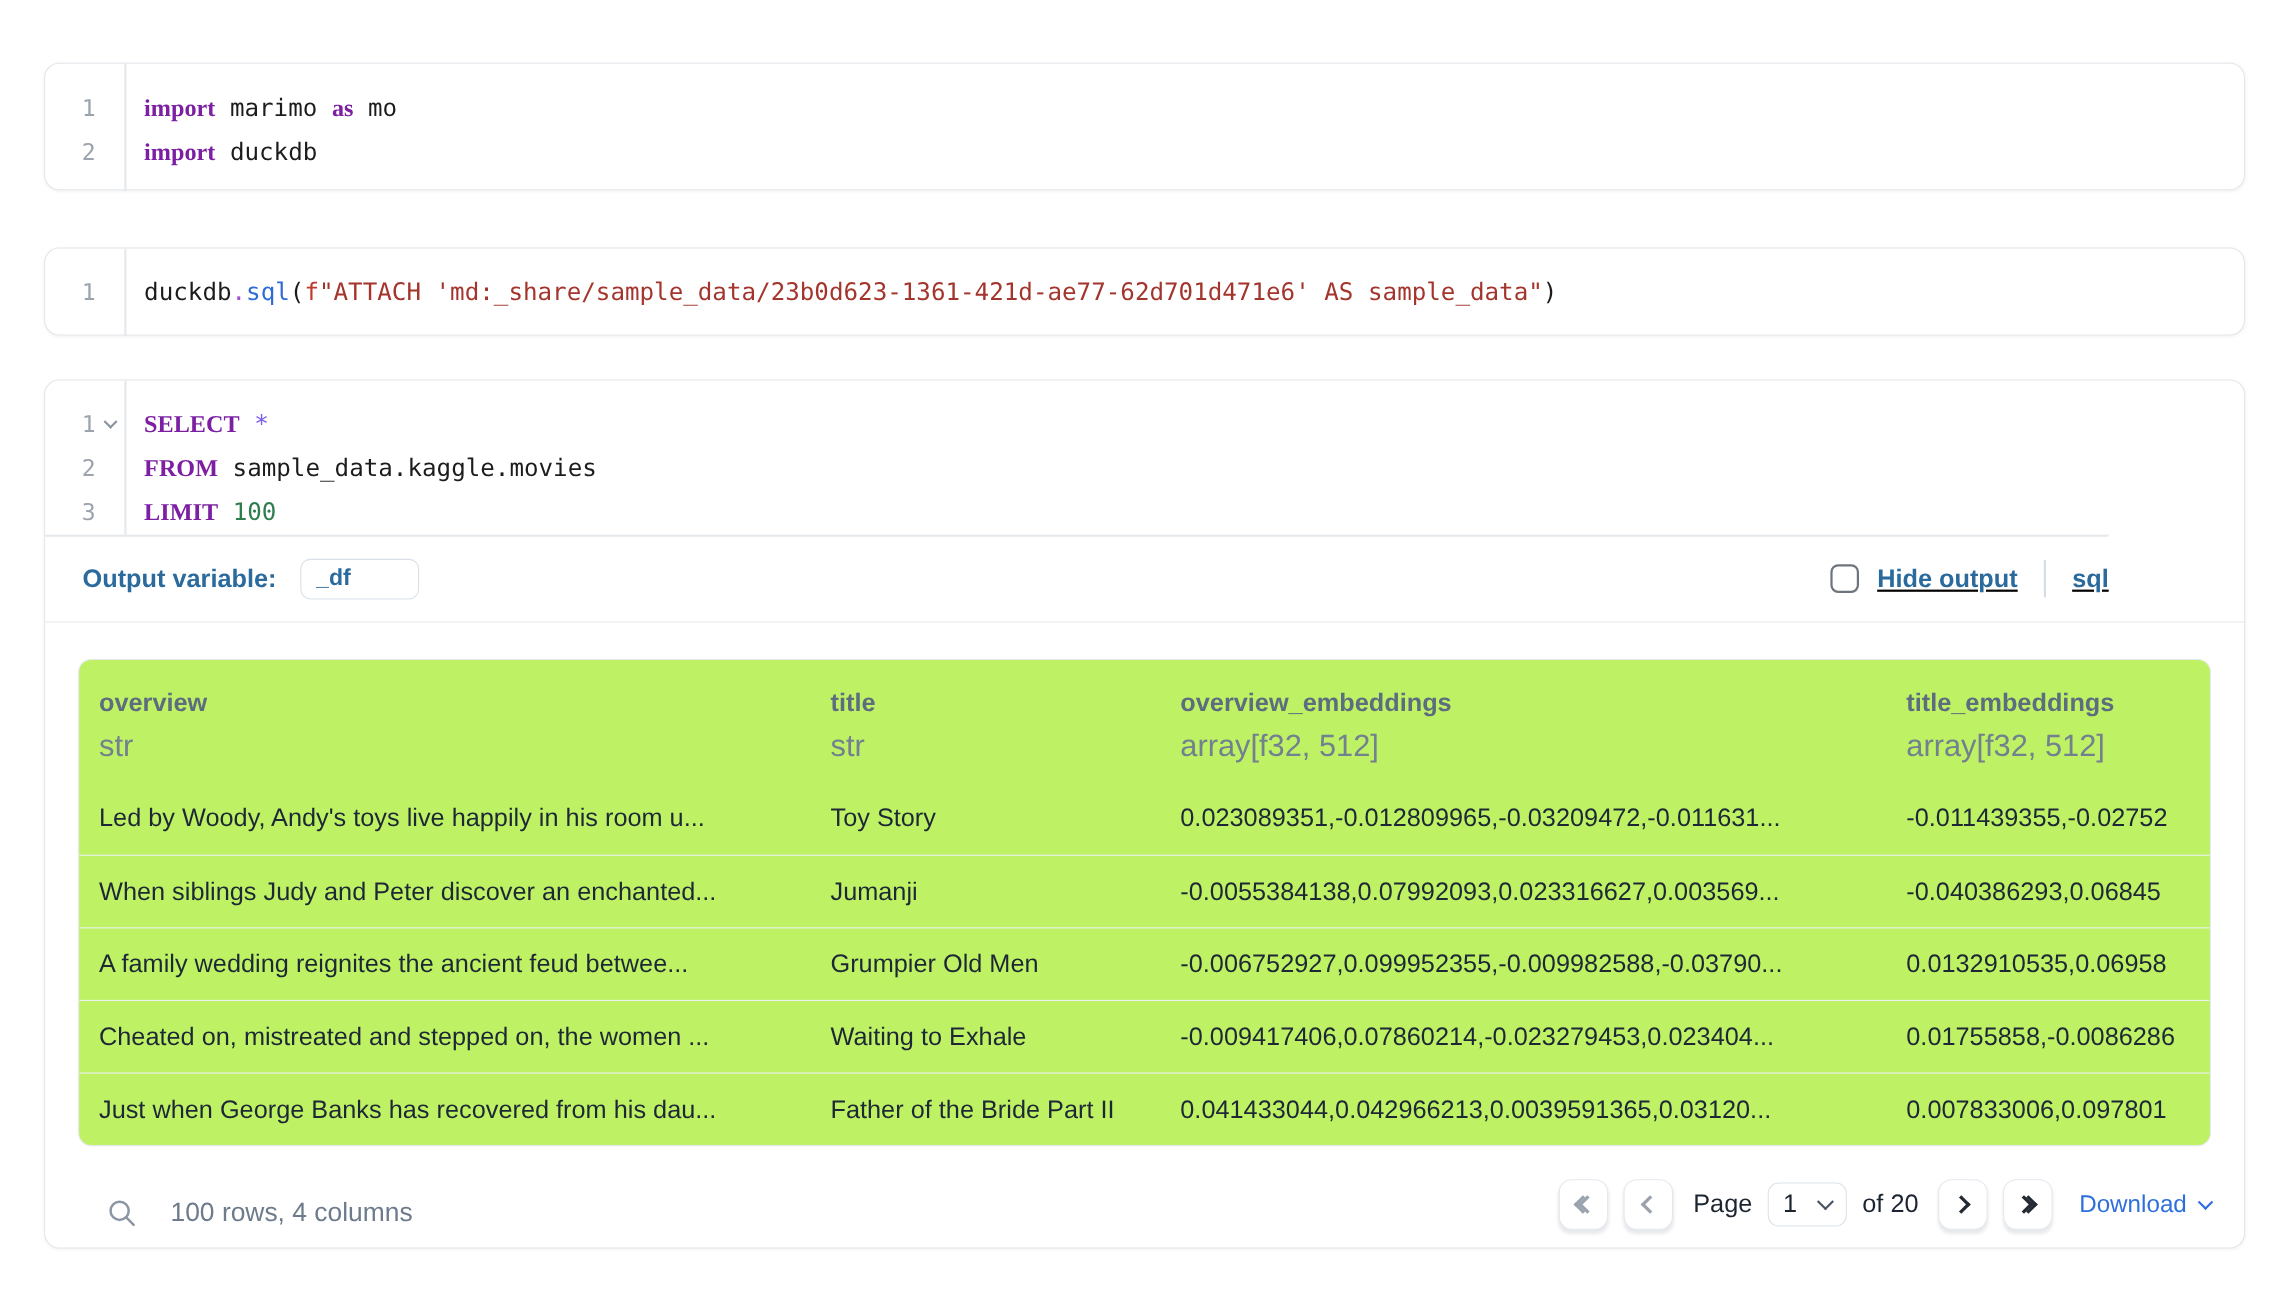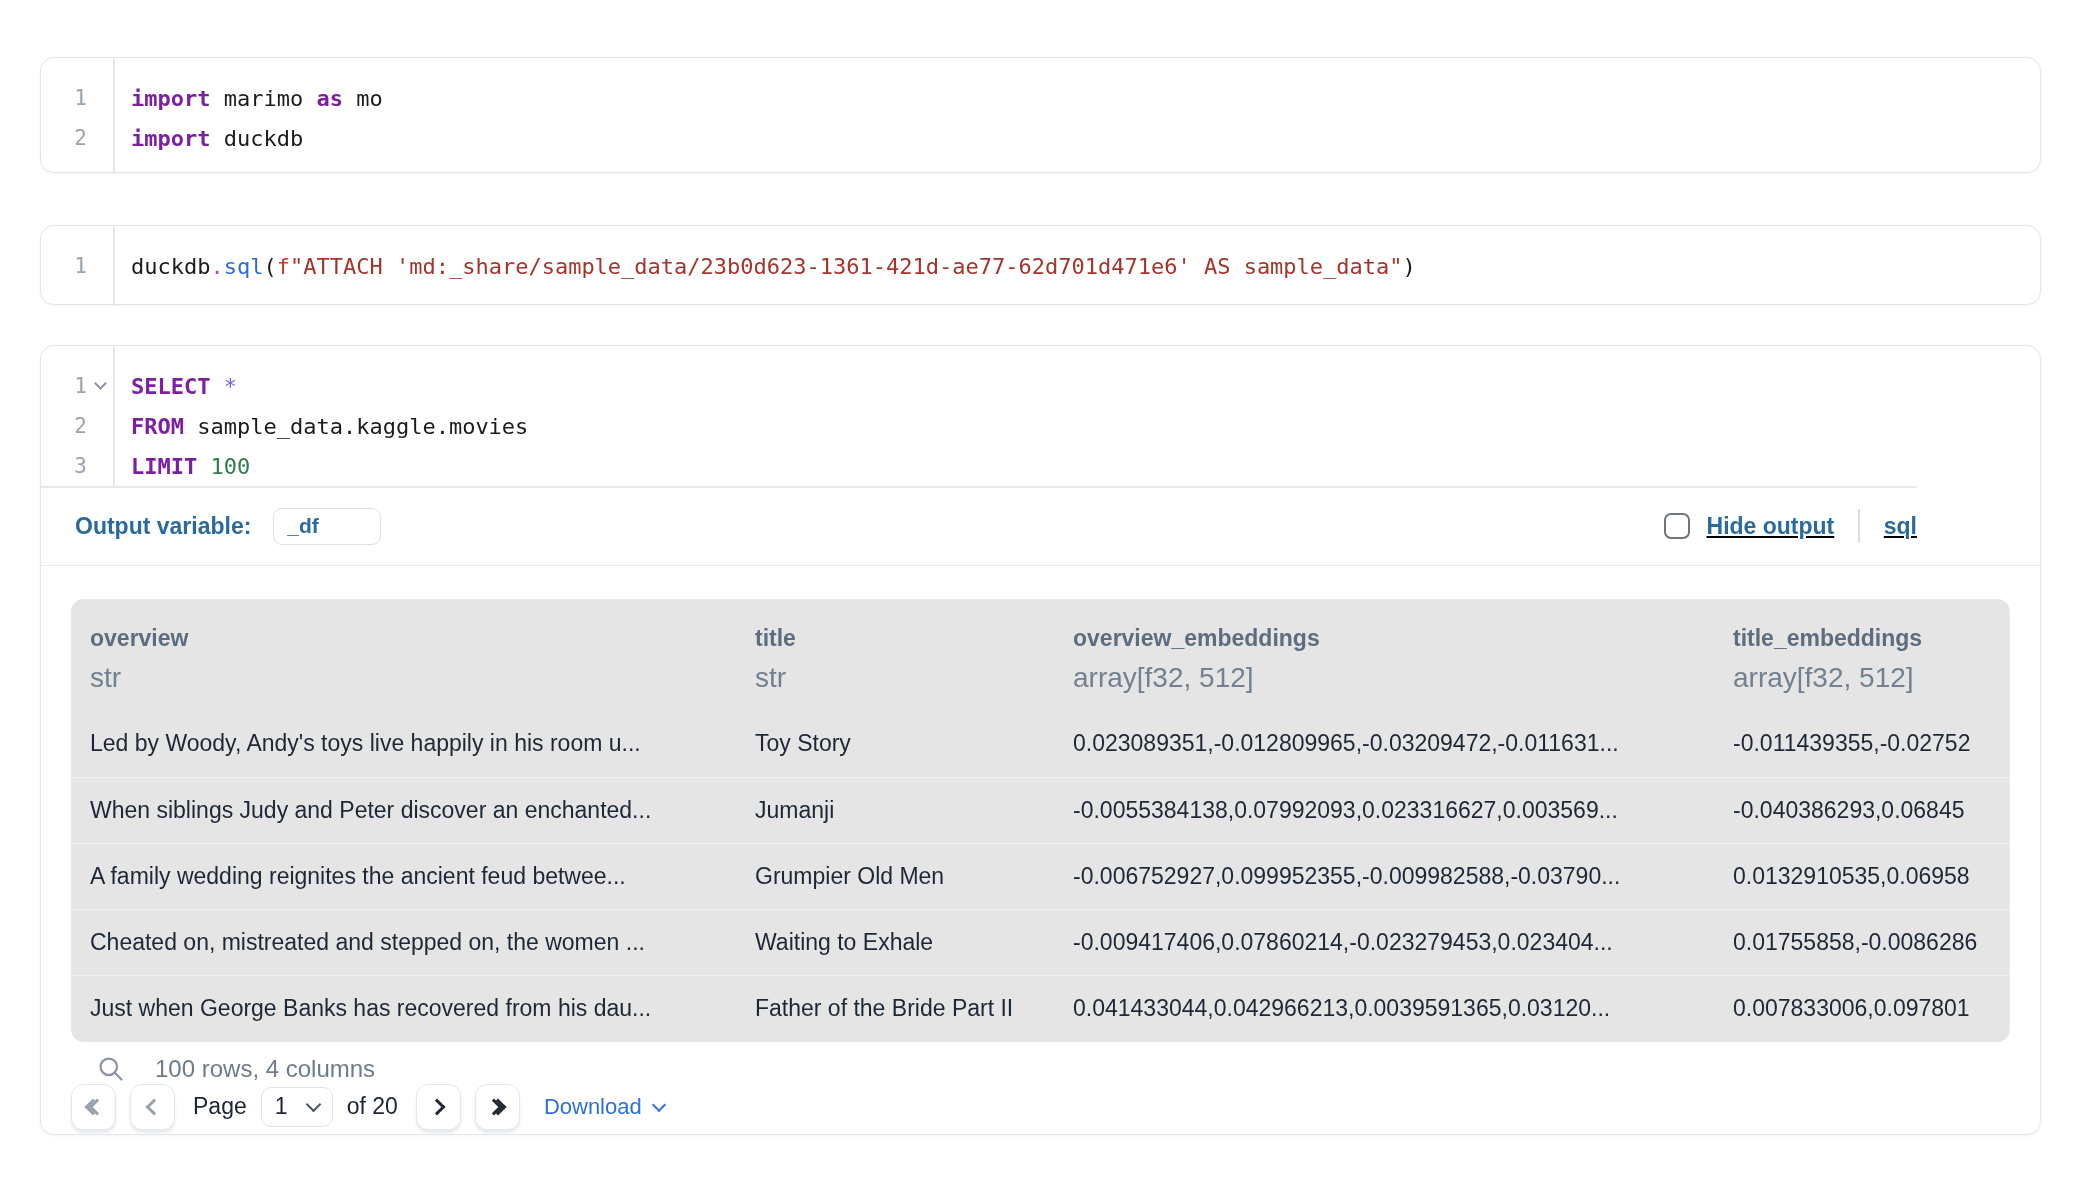--- a/index.html
+++ b/index.html
@@ -34,21 +34,21 @@
   .gutter-num {
     width:46px; flex:none; text-align:right; color:#9ba3ad; font-size:21px;
   }
   .fold-slot { width:26px; flex:none; display:flex; align-items:center; justify-content:center; }
   .fold-chevron {
     display:inline-block; width:9px; height:9px; margin-top:-5px;
     border-right:2px solid #8b95a1; border-bottom:2px solid #8b95a1;
     transform:rotate(45deg);
   }
   .code-text { margin-left:18px; white-space:pre; }
-  .tk-kw   { color:#7c1fa2; font-weight:bold; }
+  .tk-kw   { color:#7c1fa2; font-weight:bold;font-family:Liberation Serif, serif; }
   .tk-pl   { color:#1c1c1c; }
   .tk-str  { color:#a3352c; }
   .tk-fstr { color:#c0392b; }
   .tk-fn   { color:#2e6bd6; }
   .tk-op   { color:#a44fd0; }
   .tk-num  { color:#2f7d4e; }
   .tk-star { color:#7c5ce6; }
 
   
   .editor-divider { height:1.5px; background:#e6e9ec; width:calc(100% - 123px); }
@@ -65,34 +65,34 @@
   }
   .outvar-right { display:flex; align-items:center;text-decoration:underline; }
   .checkbox {
     width:26px; height:26px; border:2.5px solid #6e747c; border-radius:7px;
     background:#fff; margin-right:17px;
   }
   .vdivider { width:1.5px; height:34px; background:#d7dde4; margin:0 24px; }
 
   
   .output-section { padding:33px 30px 0; }
-  .table-card { border:1.5px solid #e5e8ec; border-radius:12px; overflow:hidden; background:#e5e5e5; }
+  .table-card { border:1.5px solid #e5e8ec; border-radius:12px; overflow:hidden; background:#bef264; }
   .thead, .trow { display:grid; grid-template-columns:665px 318px 660px 1fr; }
   .thead { padding:25px 0 17px; }
   .col-head { padding-left:18px; overflow:hidden; }
   .col-name { font-weight:bold; font-size:23px; color:#5d6c7e; white-space:nowrap; }
   .col-type { font-size:28px; color:#72808f; margin-top:10px; white-space:nowrap; }
   .trow { height:66px; align-items:center; border-top:1.5px solid #eceff3; }
   .trow:first-child { border-top:none; }
   .tcell { padding-left:18px; font-size:23px; color:#1d2735; white-space:nowrap; overflow:hidden; }
 
   
   .table-footer {
     margin-top:12px; height:64px;
-    display:flex; align-items:flex-start; justify-content:space-between;flex-direction:column;
+    display:flex; align-items:flex-end; justify-content:space-between;
   }
   .footer-left { display:flex; align-items:center; gap:29px; padding-left:25px; }
   .summary { font-size:24px; color:#6e7b8b; }
   .footer-right { display:flex; align-items:center; }
   .pg-btn {
     width:45px; height:46px; background:#fff; border:1.5px solid #e4e8ee; border-radius:12px;
     display:flex; align-items:center; justify-content:center;
     box-shadow:0 3px 3px rgba(25,35,55,.10); cursor:pointer;
   }
   .pg-btn + .pg-btn { margin-left:14px; }

